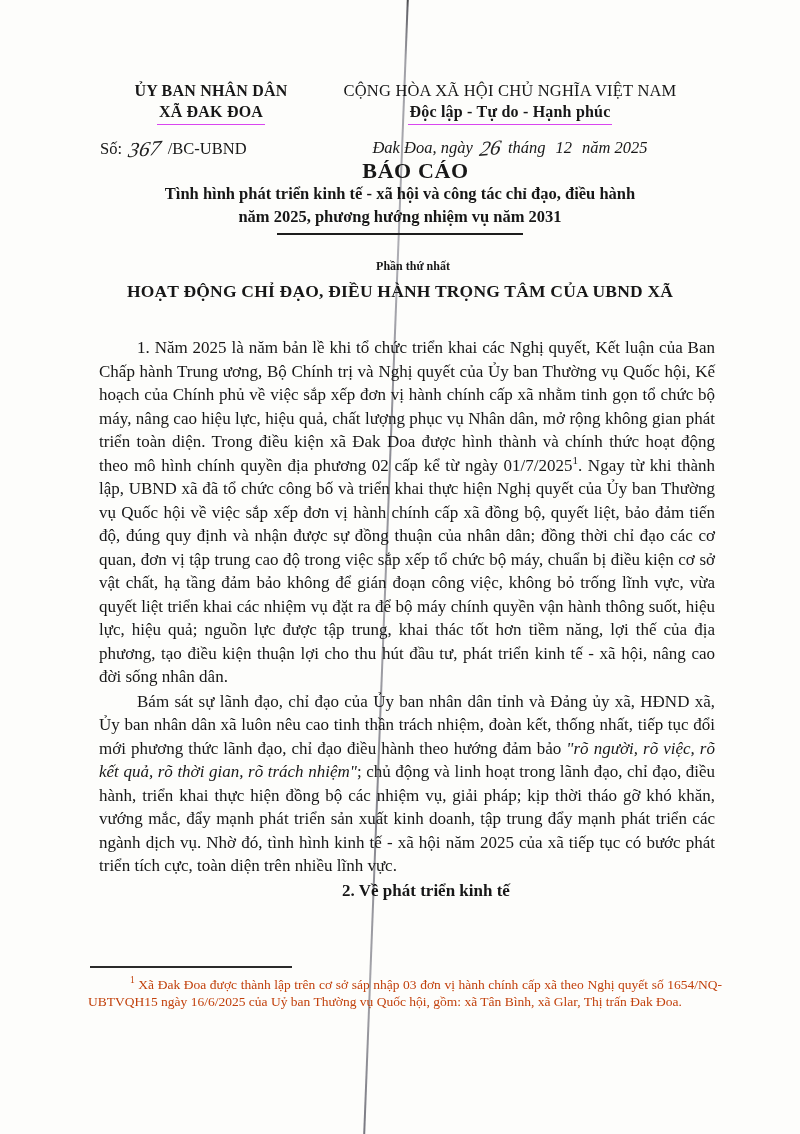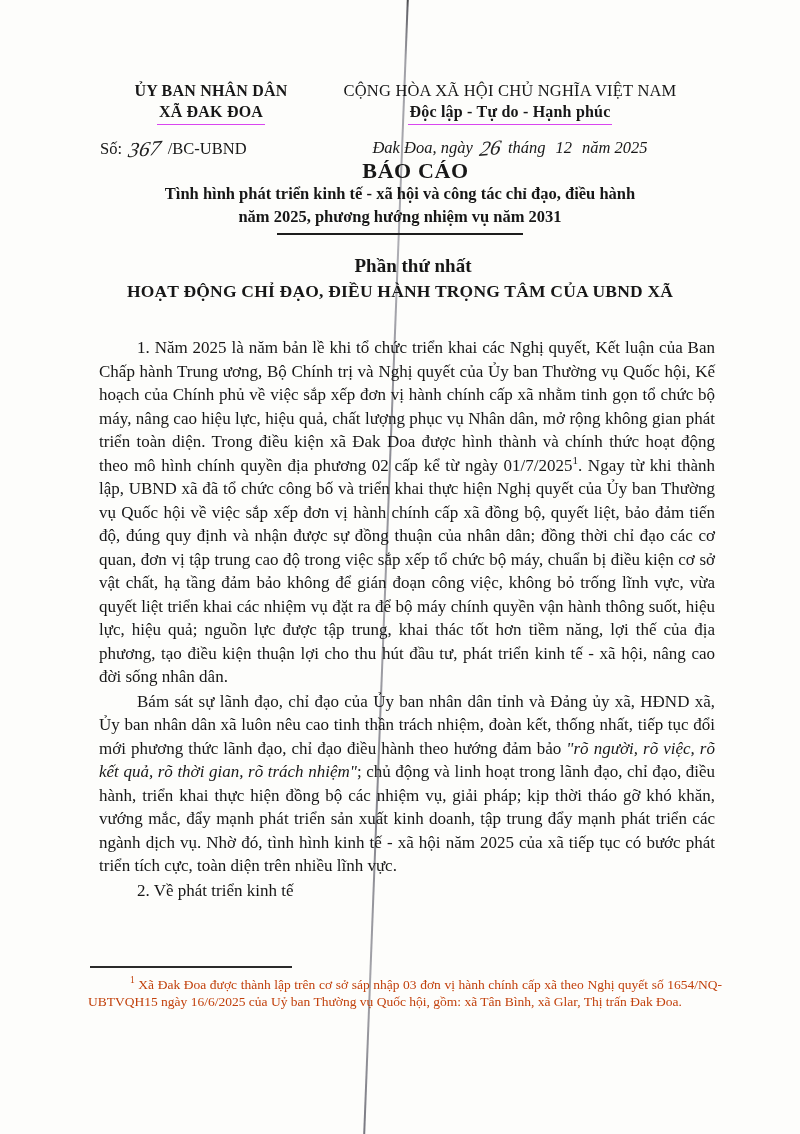--- a/index.html
+++ b/index.html
@@ -35,30 +35,30 @@
     display:inline-block;font-style:italic;font-size:21px;line-height:16px;
     transform:skewX(-14deg) rotate(-5deg);position:relative;top:2px;
     padding:0 3px;color:#222;
   }
   .date-gap{display:inline-block;width:10px;}
   .title-block{position:absolute;top:160px;left:0;width:800px;text-align:center;}
   .title-main{font-weight:bold;font-size:22px;letter-spacing:.6px;line-height:22px;padding-left:31px;}
   .title-sub{font-weight:bold;font-size:16.5px;line-height:23px;}
   .title-underline{width:246px;border-top:2px solid #1d1d1d;margin:5px auto 0 auto;height:0;}
   .section-block{position:absolute;top:254px;left:0;width:800px;text-align:center;}
-  .part-label{font-weight:bold;font-size:19px;line-height:24px;margin-left:26px;}
+  .part-label{font-weight:bold;font-size:12px;line-height:24px;margin-left:26px;}
   .part-title{font-weight:bold;font-size:17.5px;line-height:26px;letter-spacing:.2px;}
   .body-text{
     position:absolute;top:336px;left:99px;width:616px;
     font-size:17px;line-height:23.5px;text-align:justify;
   }
   .body-text p{margin:0 0 1px 0;text-indent:38px;}
   .quote-italic{font-style:italic;}
   sup.fn-ref{font-size:11px;line-height:0;vertical-align:super;}
-  .heading-2{font-weight:normal;font-size:17px;text-indent:38px;margin-top:5px;text-align:left;}
+  .heading-2{font-weight:bold;font-size:17px;text-indent:38px;margin-top:5px;text-align:center;}
   .footnote-block{position:absolute;top:966px;left:88px;width:634px;}
   .footnote-rule{width:202px;border-top:2.5px solid #2a2a2a;height:0;margin:0 0 4px 2px;}
   .footnote-text{
     font-size:13.5px;line-height:17.5px;text-align:justify;
     text-indent:42px;margin:0;color:#c2410c;
   }
   .footnote-text sup{font-size:9.5px;}
 </style>
 </head>
 <body>

